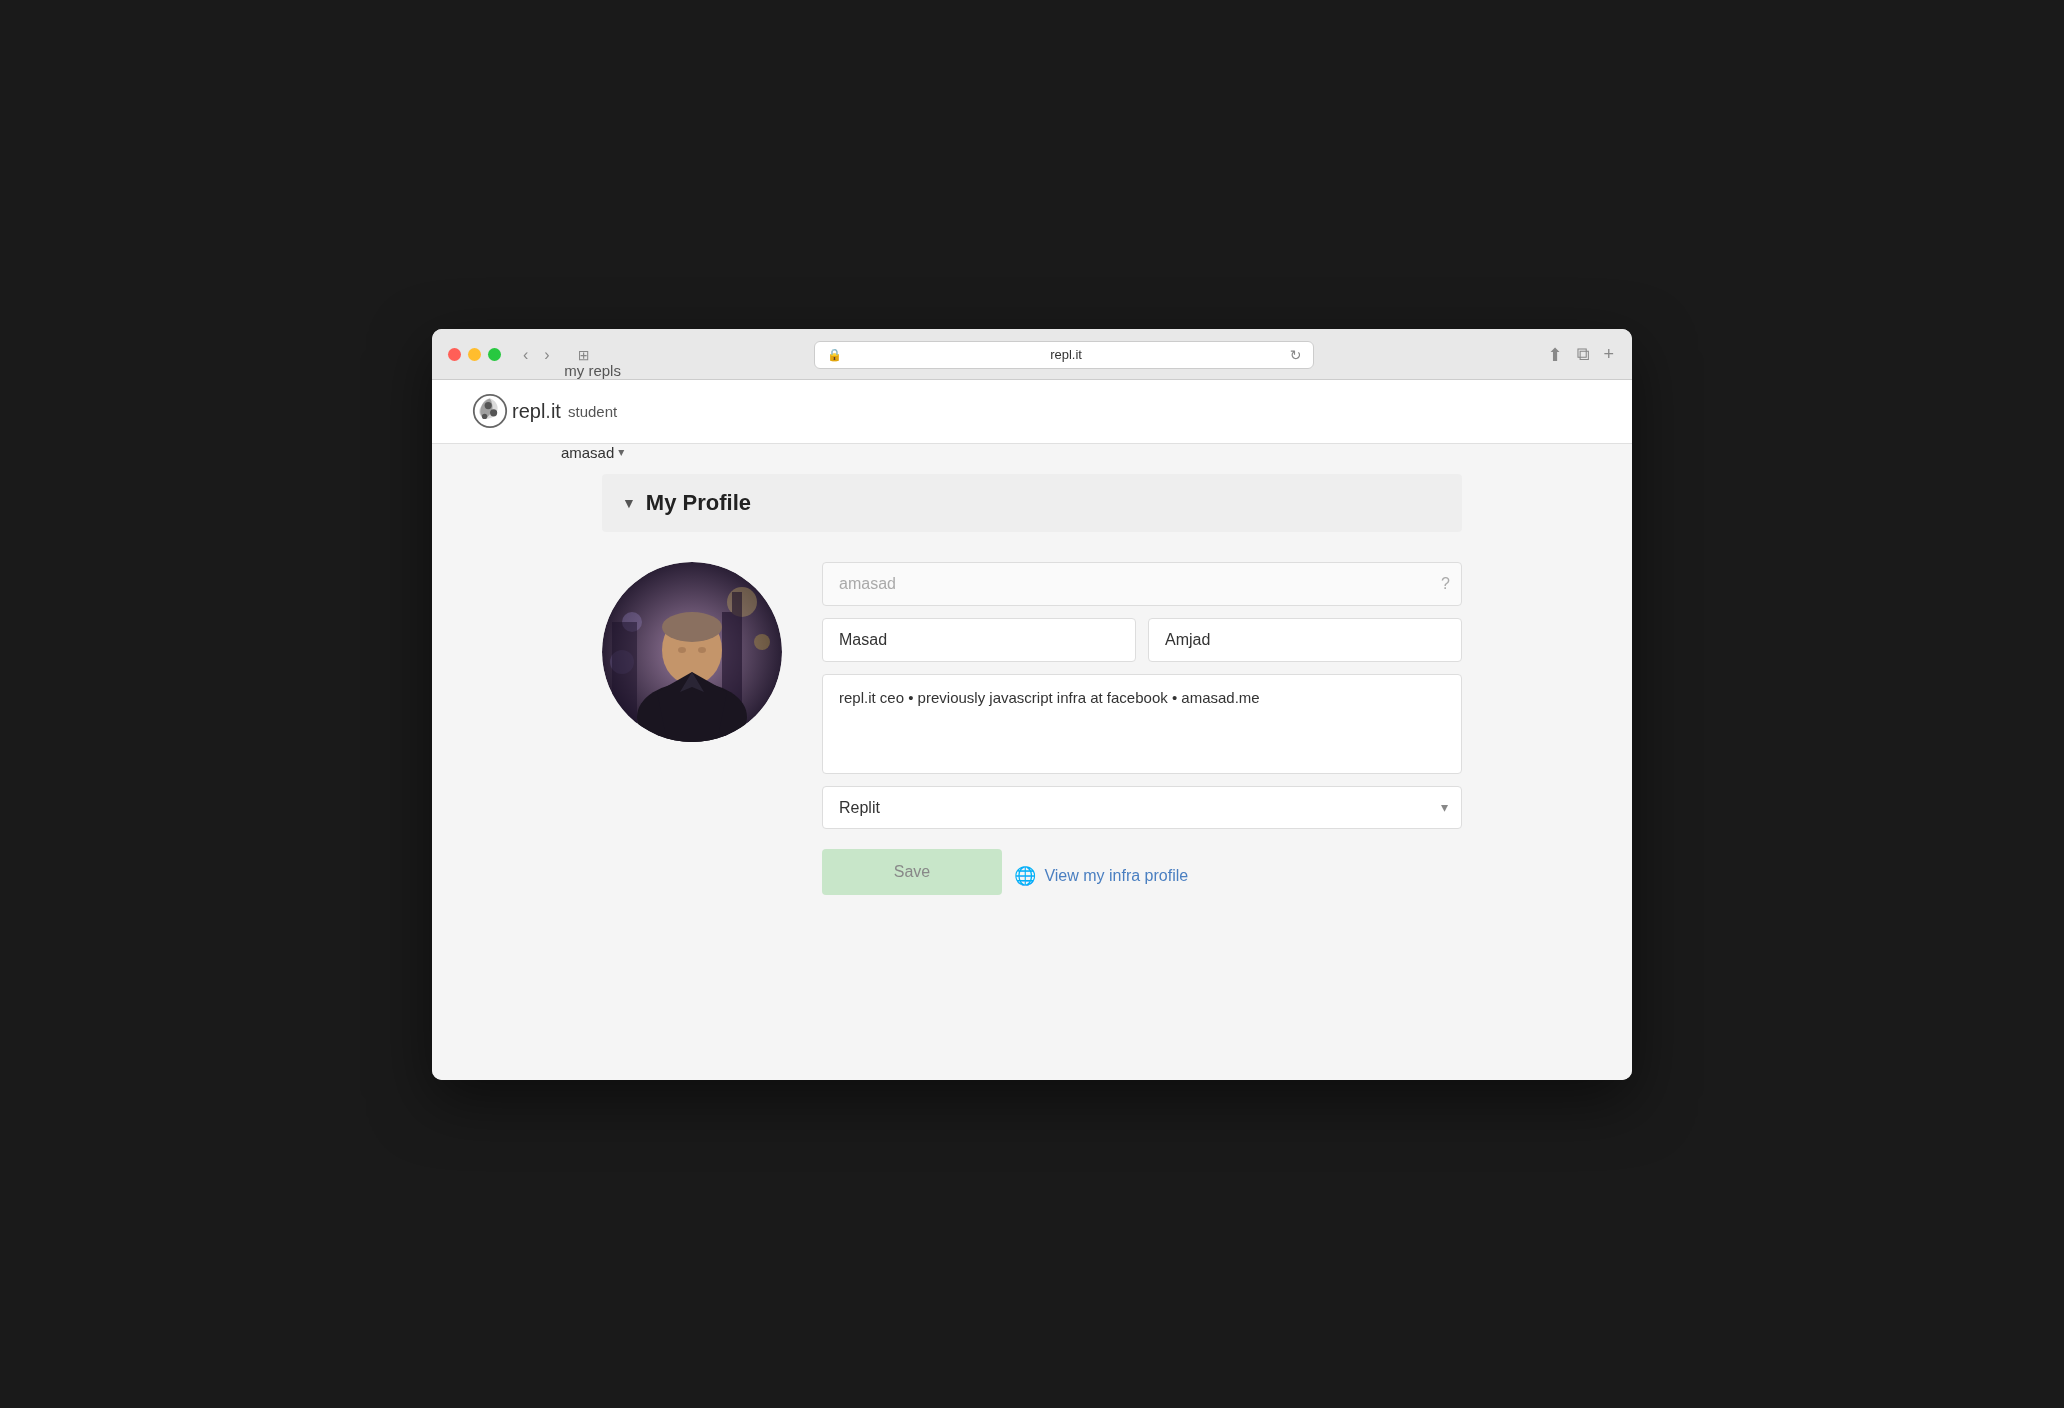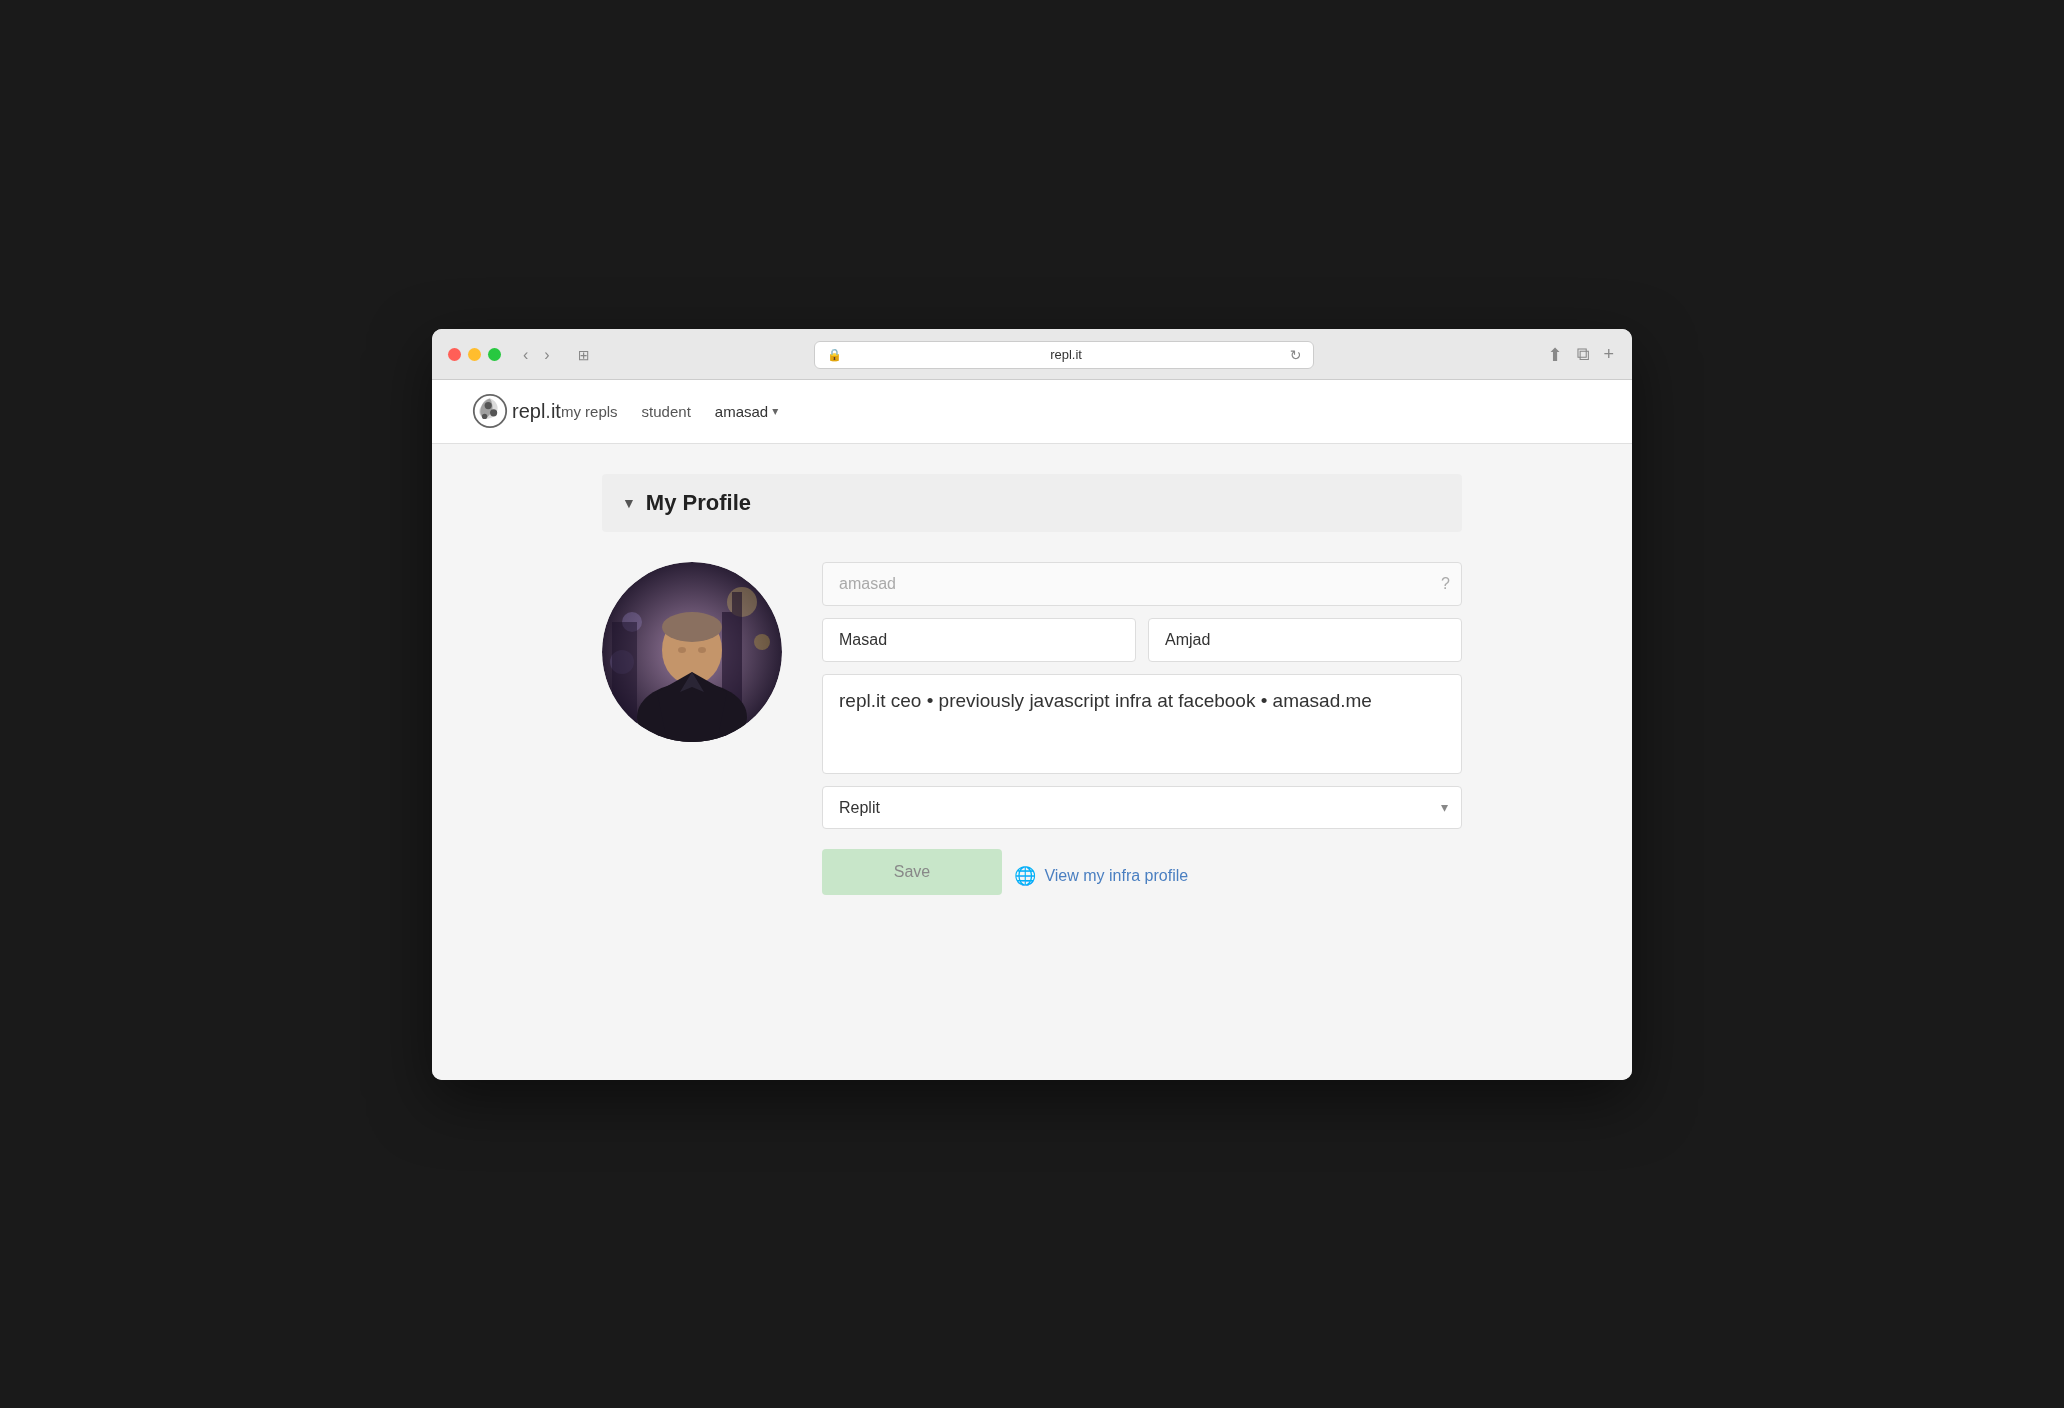--- a/index.html
+++ b/index.html
@@ -161,20 +161,21 @@
       text-align: center;
       font-size: 22px;
       color: #888;
       font-weight: 300;
     }
 
     .header-nav {
       display: flex;
       align-items: center;
       gap: 24px;
+      flex-direction: column;
     }
 
     .header-nav-link {
       color: #555;
       text-decoration: none;
       font-size: 15px;
       cursor: pointer;
     }
 
     .user-menu {
@@ -272,21 +273,21 @@
 
     .input-row .input-field {
       flex: 1;
     }
 
     .textarea-field {
       width: 100%;
       padding: 12px 16px;
       border: 1px solid #ddd;
       border-radius: 4px;
-      font-size: 19px;
+      font-size: 15px;
       background: white;
       color: #333;
       outline: none;
       resize: none;
       height: 100px;
       font-family: inherit;
       line-height: 1.5;
     }
 
     .username-wrapper {

